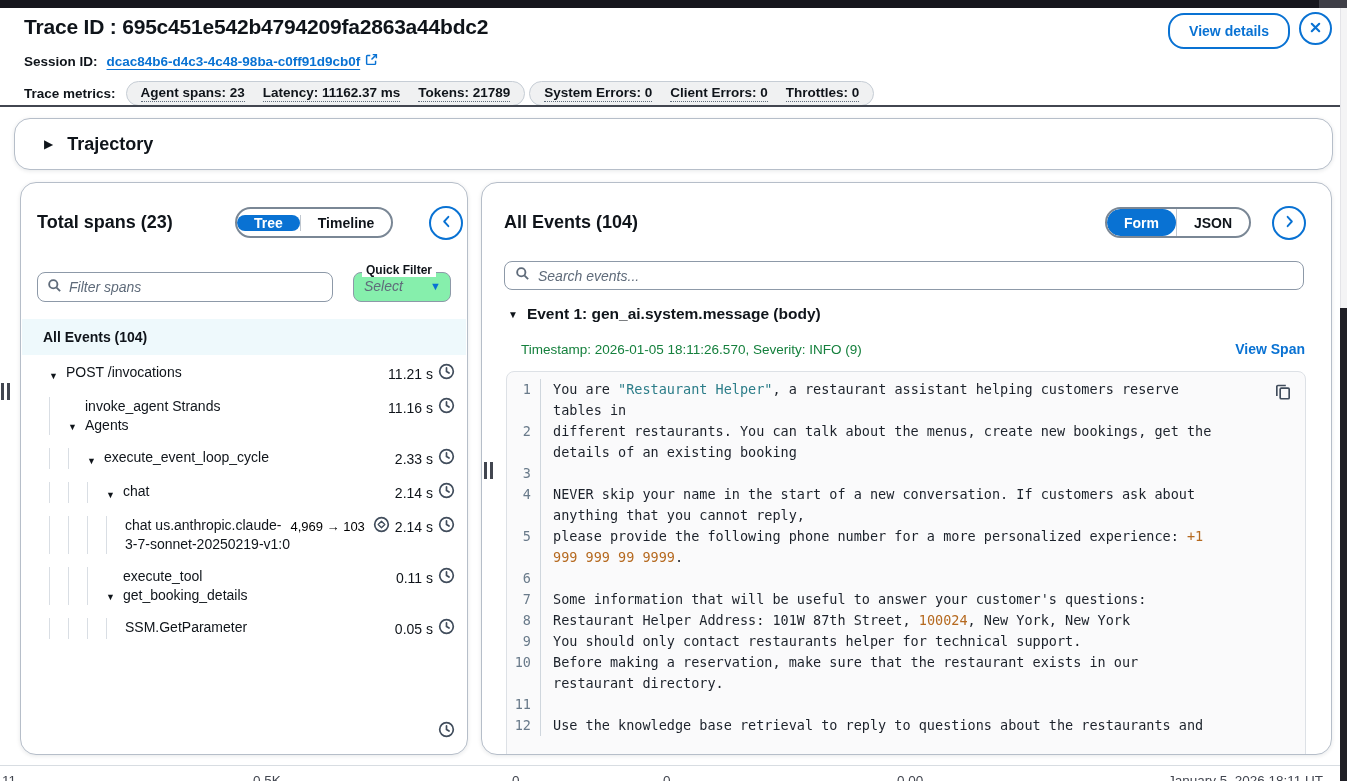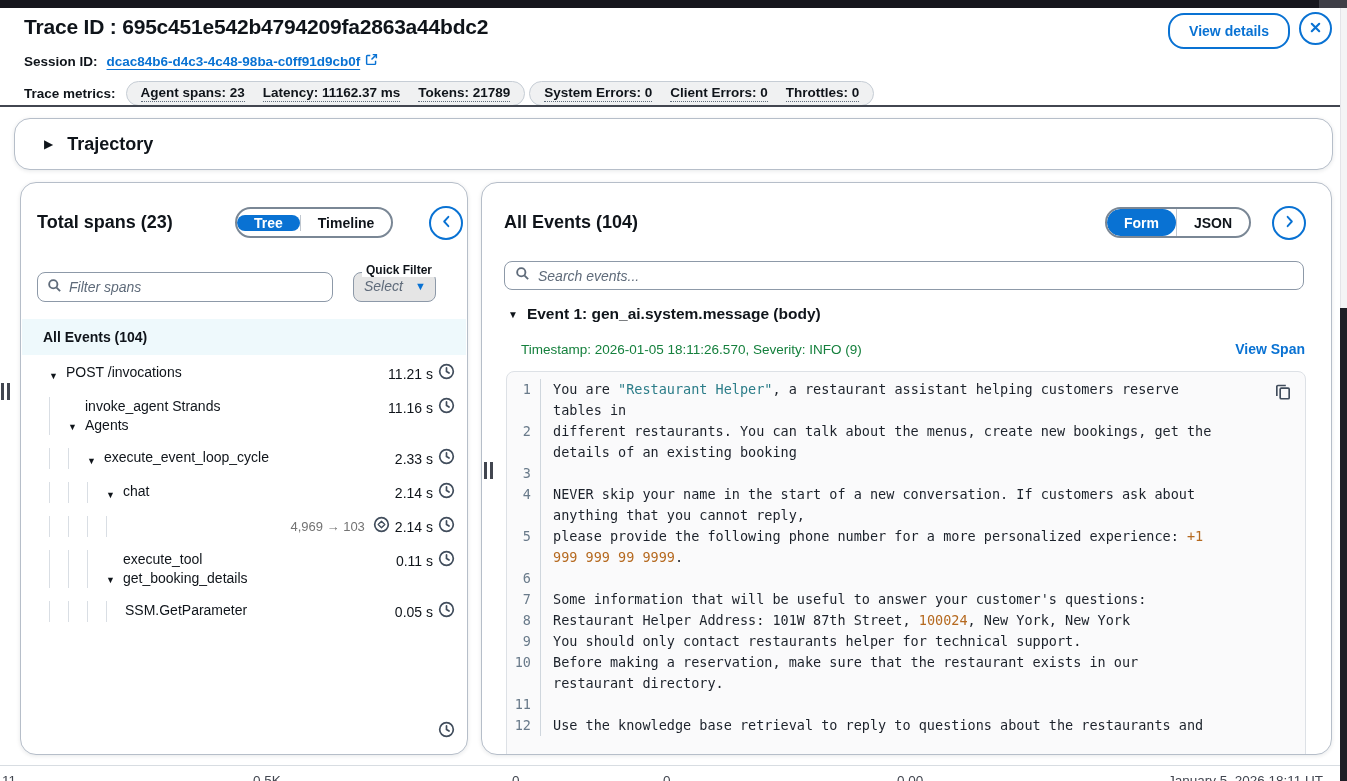--- a/index.html
+++ b/index.html
@@ -56,37 +56,37 @@
   .btn-circle { position:absolute; width:34px; height:34px; border:2px solid var(--accent,#0972d3); border-radius:50%;
     background:#fff; display:flex; align-items:center; justify-content:center; cursor:pointer; }
   .btn-collapse { left:408px; top:23px; }
   .btn-expand { right:25px; top:23px; }
 
   
   .filter-input-wrap { position:absolute; left:16px; top:89px; width:296px; height:30px; border:1px solid #8d99a8;
     border-radius:8px; display:flex; align-items:center; padding:0 9px; gap:7px; background:#fff; }
   .filter-input-wrap input, .search-input-wrap input { border:none; outline:none; flex:1; font-size:14px; font-family:inherit; color:#0f141a; background:transparent; }
   .filter-input-wrap input::placeholder, .search-input-wrap input::placeholder { font-style:italic; color:#5f6b7a; }
-  .quickfilter { position:absolute; left:332px; top:89px; width:83px; height:30px; border:1px solid #8d99a8; border-radius:8px; background:#e5e5e5; }
+  .quickfilter { position:absolute; left:332px; top:89px; width:98px; height:30px; border:1px solid #8d99a8; border-radius:8px; background:#86efac; }
   .quickfilter-label { position:absolute; top:-10px; left:8px; background:#fff; padding:0 4px; font-size:12px; font-weight:700; white-space:nowrap; }
   .quickfilter-value { position:absolute; left:10px; top:5px; font-size:14px; font-style:italic; color:#5f6b7a; }
   .caret-down-filled { position:absolute; right:9px; top:7px; font-size:11px; color:var(--accent,#0972d3); }
 
   
   .all-events-row { position:absolute; left:1px; right:1px; top:136px; height:36px; background:var(--selected_row,#eef9fc);
     display:flex; align-items:center; padding-left:21px; font-size:14px; font-weight:700; cursor:pointer; }
 
   
   .tree { position:absolute; left:16px; right:8px; top:174px; bottom:0; overflow:hidden; }
   .trow { display:flex; align-items:flex-start; padding:6px 0 7px 12px; cursor:pointer; }
   .guide { width:19px; flex:none; align-self:stretch; border-left:1px solid #d9dee4; }
   .tcaret { width:17px; flex:none; font-size:9px; color:#0f141a; align-self:flex-end; padding-bottom:3px; }
   .tlabel { font-size:14px; line-height:19px; max-width:165px; overflow-wrap:anywhere; }
   .tmetrics { margin-left:auto; flex:none; display:flex; align-items:center; gap:5px; padding-right:4px; }
-  .ttok { font-size:13px; color:#737373; margin-right:3px; white-space:nowrap; }
+  .ttok { font-size:13px; color:#000000; margin-right:3px; white-space:nowrap; }
   .tdur { font-size:14px; color:#0f141a; white-space:nowrap; }
   .partial-clock { position:absolute; right:12px; bottom:12px; }
 
   
   .search-input-wrap { position:absolute; left:22px; top:78px; right:27px; height:29px; border:1px solid #8d99a8;
     border-radius:8px; display:flex; align-items:center; padding:0 10px; gap:8px; background:#fff; }
   .event-head { position:absolute; left:26px; top:122px; display:flex; align-items:center; gap:9px; cursor:pointer; }
   .event-caret { font-size:10px; }
   .event-title { font-size:15.5px; font-weight:700; }
   .event-meta-row { position:absolute; left:39px; right:26px; top:158px; display:flex; justify-content:space-between; align-items:center; }
@@ -253,20 +253,21 @@
                 <circle cx="8" cy="8" r="6.4" fill="none" stroke="#414d5c" stroke-width="1.6"></circle>
                 <path d="M8 4.6V8l2.4 1.5" fill="none" stroke="#414d5c" stroke-width="1.6" stroke-linecap="round"></path>
               </svg></span>
           </span>
         </div>
         <div class="trow">
           <span class="guide"></span>
           <span class="guide"></span>
           <span class="guide"></span>
           <span class="guide"></span>
+          <span class="tlabel">chat us.anthropic.claude-3-7-sonnet-20250219-v1:0</span>
           <span class="tmetrics">
             <span class="ttok">4,969 → 103</span>
             <span><svg width="17" height="17" viewBox="0 0 16 16">
                 <circle cx="8" cy="8" r="6.4" fill="none" stroke="#414d5c" stroke-width="1.6"></circle>
                 <path d="M8 4.9L11.1 8 8 11.1 4.9 8z" fill="none" stroke="#414d5c" stroke-width="1.3" stroke-linejoin="round"></path>
               </svg></span>
             <span class="tdur">2.14 s</span>
             <span><svg width="17" height="17" viewBox="0 0 16 16">
                 <circle cx="8" cy="8" r="6.4" fill="none" stroke="#414d5c" stroke-width="1.6"></circle>
                 <path d="M8 4.6V8l2.4 1.5" fill="none" stroke="#414d5c" stroke-width="1.6" stroke-linecap="round"></path>

